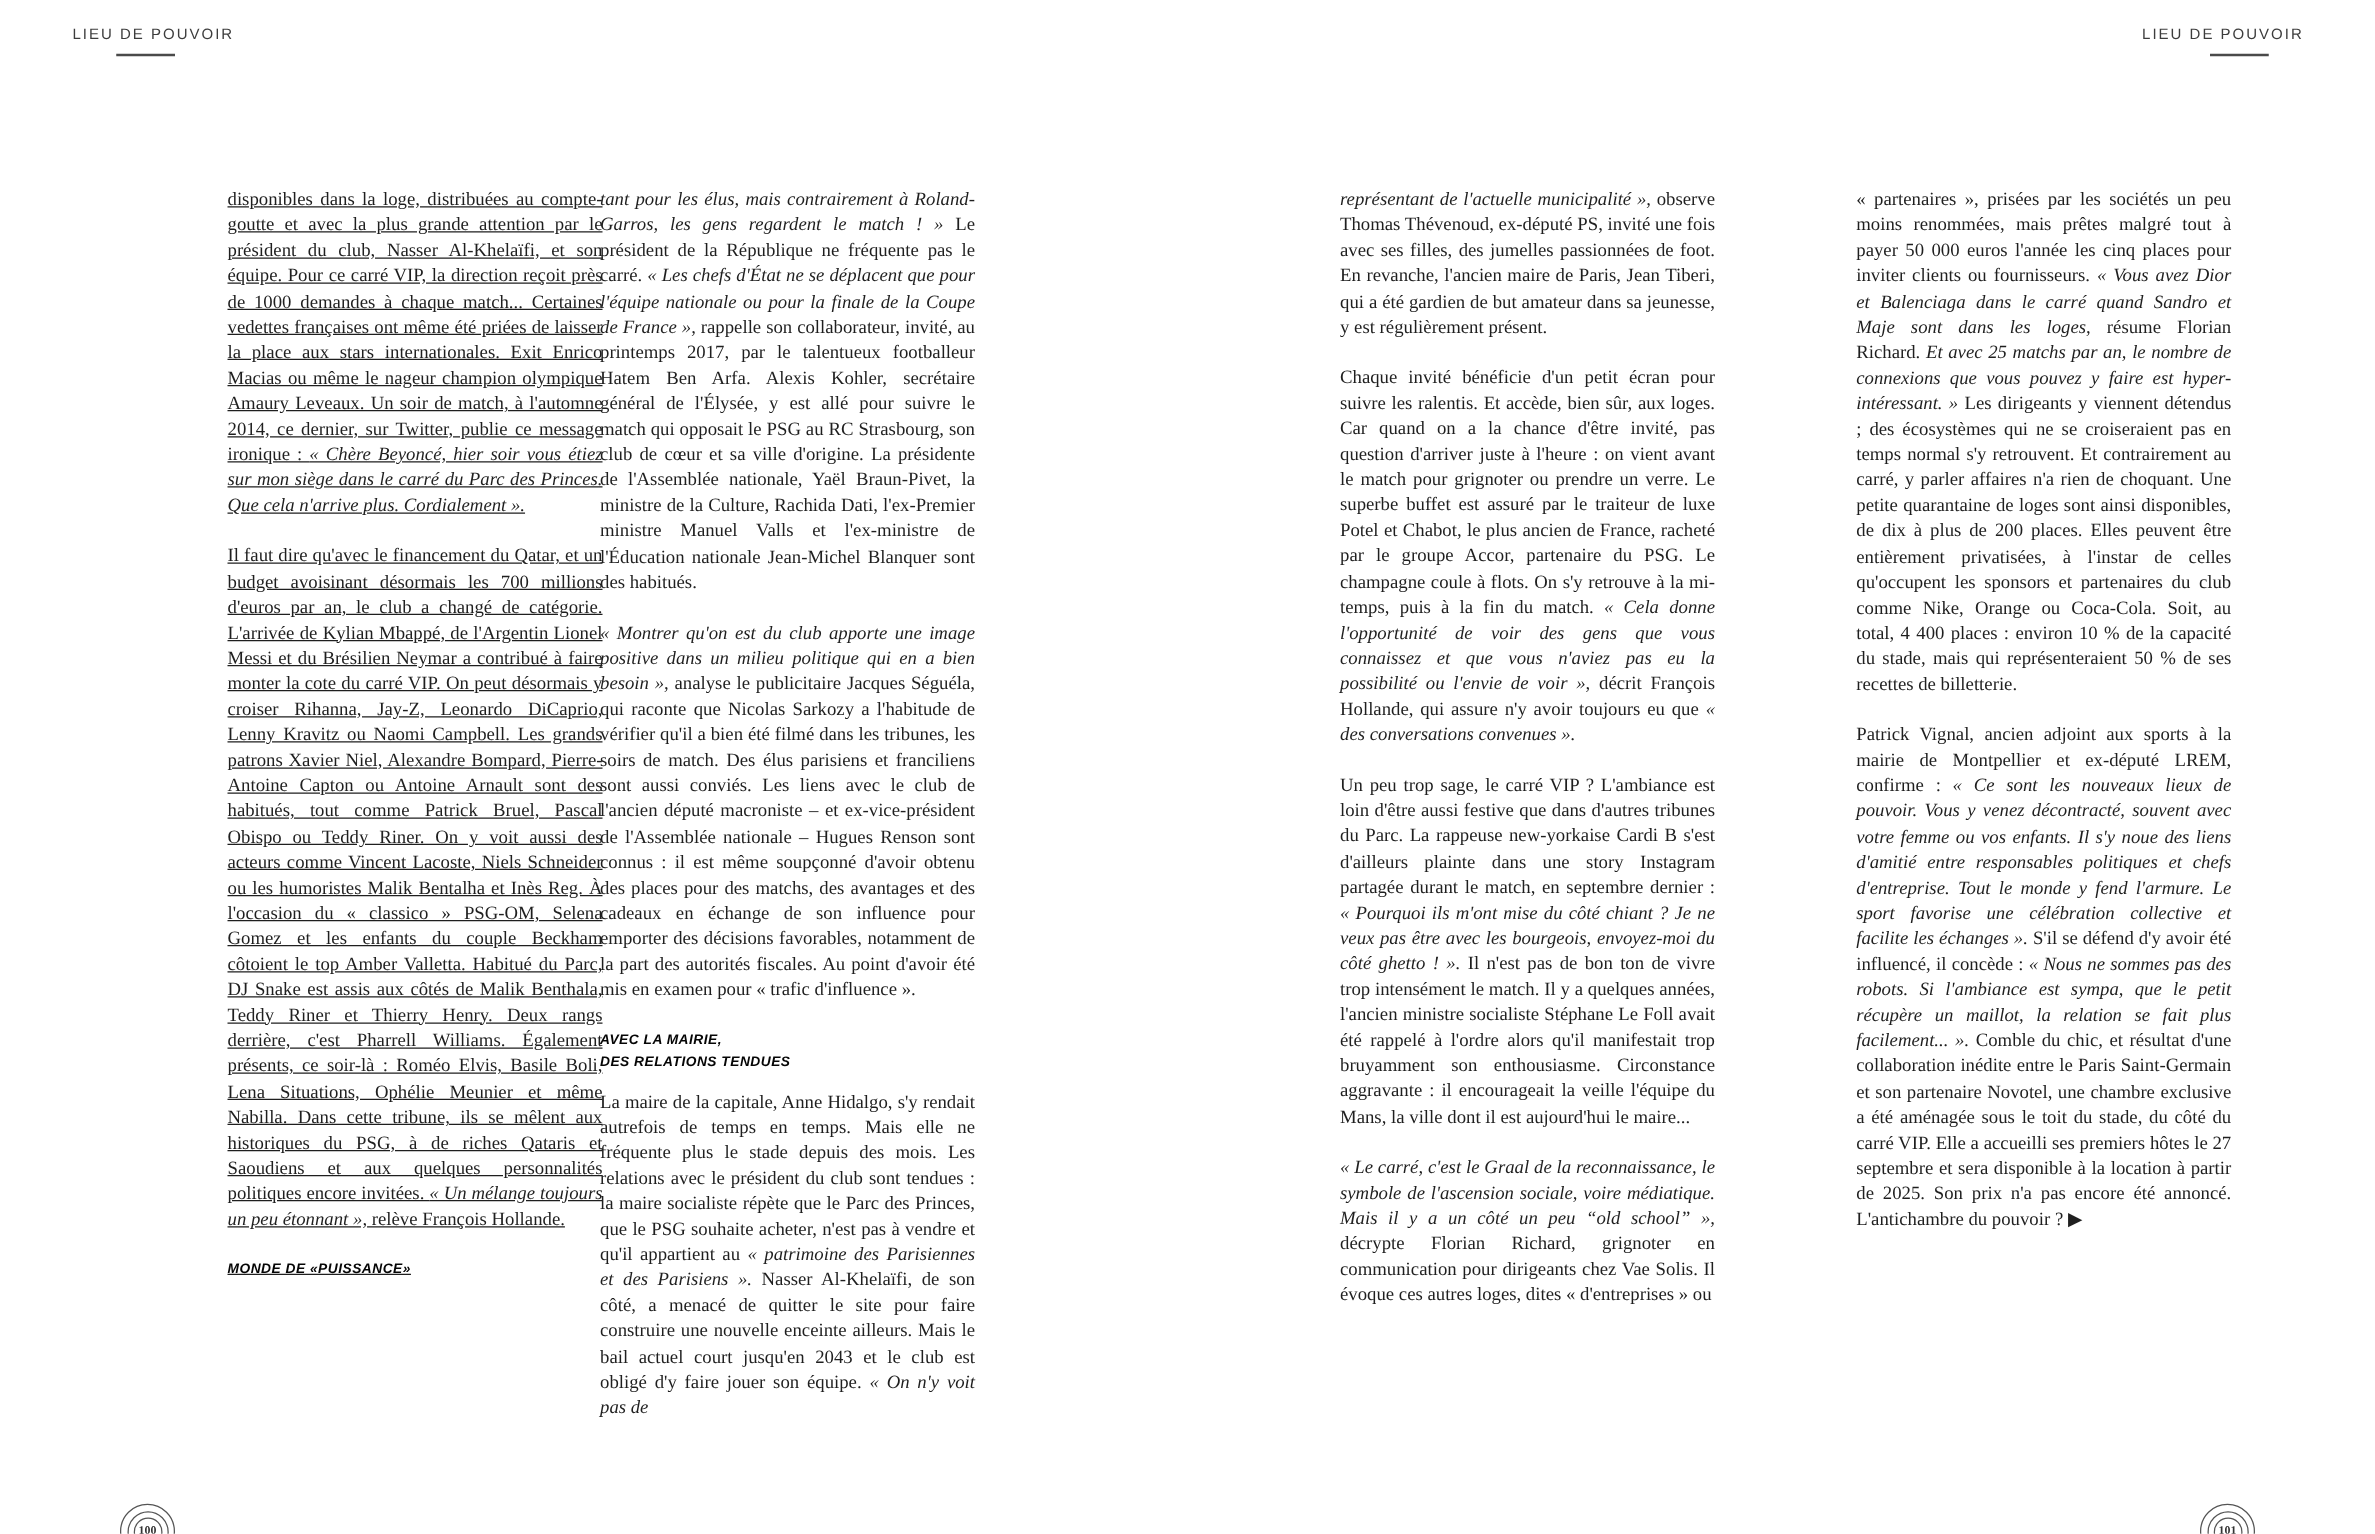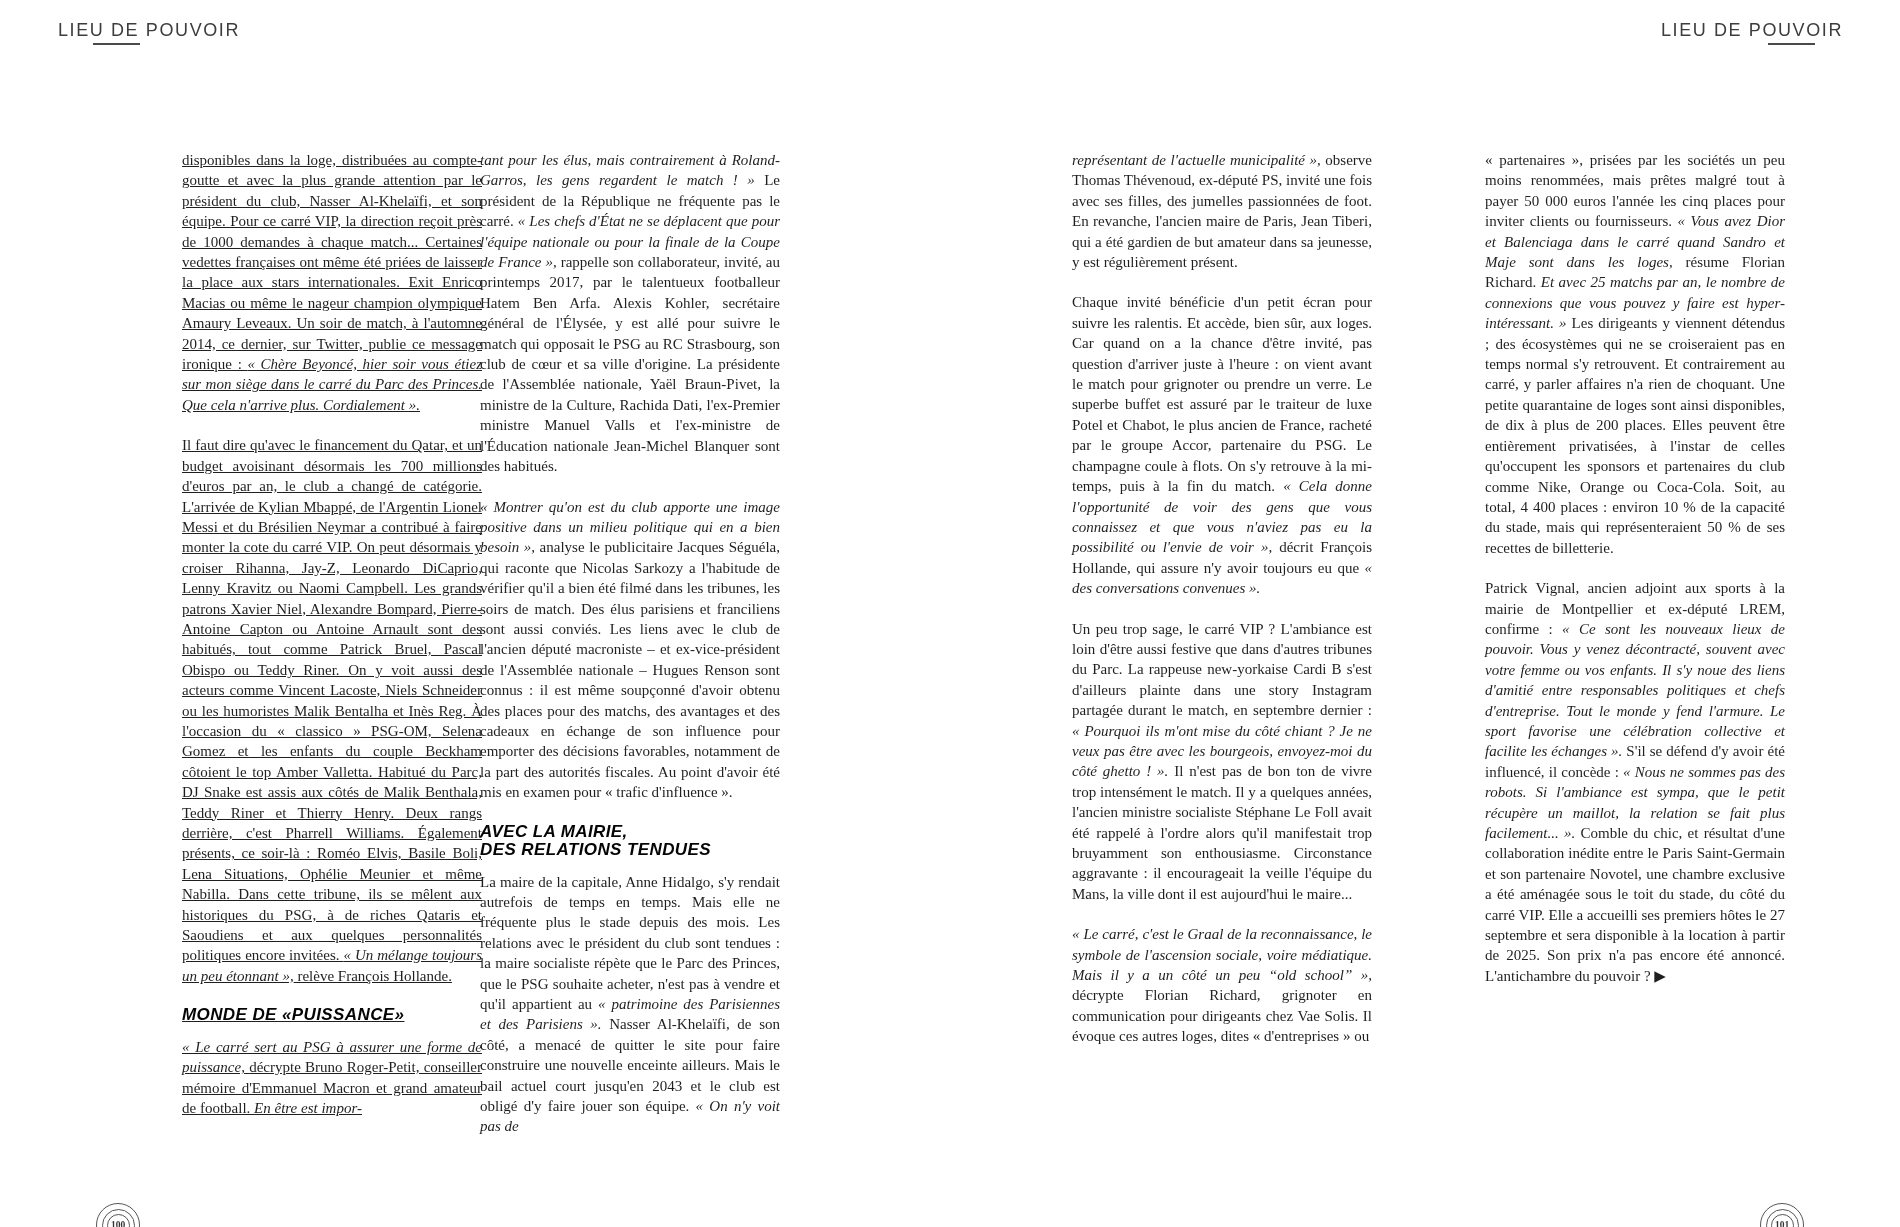--- a/index.html
+++ b/index.html
@@ -6,40 +6,40 @@
   body{
     position:relative;
     width:1900px;height:1227px;
     overflow:hidden;
     font-family:"Liberation Serif", serif;
     color:var(--body-text,#1f1f1f);
   }
   .running-head{
     position:absolute;top:20px;
     font-family:"Liberation Sans", sans-serif;
-    font-size:18px;letter-spacing:1.6px;
+    font-size:12px;letter-spacing:1.6px;
     color:var(--running-head,#3d3d3d);
     white-space:nowrap;
   }
   .running-rule{
     position:absolute;top:43px;width:47px;height:2px;
     background:var(--rule,#4a4a4a);
   }
   .col{
     position:absolute;top:150px;width:300px;
     text-align:justify;
     font-size:15px;line-height:20.4px;
     color:var(--body-text,#1f1f1f);
   }
   .col p{margin:0 0 20px 0;}
   .col p em{font-style:italic;}
   .head{
     font-family:"Liberation Sans", sans-serif;
     font-weight:900;font-style:italic;
-    font-size:17px;line-height:18.5px;
+    font-size:11px;line-height:18.5px;
     letter-spacing:0.4px;
     color:var(--heading-text,#050505);
     margin:14px 0 12px 0;
     text-align:left;
   }
   #col1{left:182px;text-decoration:underline;}
   #col2{left:480px;}
   #col3{left:1072px;}
   #col4{left:1485px;}
   .badge{
@@ -69,21 +69,20 @@
 <div class="running-head" style="left:58px;">LIEU DE POUVOIR</div>
 <div class="running-rule" style="left:93px;"></div>
 
 <div class="running-head" style="right:57px;">LIEU DE POUVOIR</div>
 <div class="running-rule" style="right:85px;"></div>
 
 <div class="col" id="col1">
     <p><span>disponibles dans la loge, distribuées au compte-goutte et avec la plus grande attention par le président du club, Nasser Al-Khelaïfi, et son équipe. Pour ce carré VIP, la direction reçoit près de 1000 demandes à chaque match... Certaines vedettes françaises ont même été priées de laisser la place aux stars internationales. Exit Enrico Macias ou même le nageur champion olympique Amaury Leveaux. Un soir de match, à l'automne 2014, ce dernier, sur Twitter, publie ce message ironique : </span><em>« Chère Beyoncé, hier soir vous étiez sur mon siège dans le carré du Parc des Princes. Que cela n'arrive plus. Cordialement ».</em></p>
     <p><span>Il faut dire qu'avec le financement du Qatar, et un budget avoisinant désormais les 700 millions d'euros par an, le club a changé de catégorie. L'arrivée de Kylian Mbappé, de l'Argentin Lionel Messi et du Brésilien Neymar a contribué à faire monter la cote du carré VIP. On peut désormais y croiser Rihanna, Jay-Z, Leonardo DiCaprio, Lenny Kravitz ou Naomi Campbell. Les grands patrons Xavier Niel, Alexandre Bompard, Pierre-Antoine Capton ou Antoine Arnault sont des habitués, tout comme Patrick Bruel, Pascal Obispo ou Teddy Riner. On y voit aussi des acteurs comme Vincent Lacoste, Niels Schneider ou les humoristes Malik Bentalha et Inès Reg. À l'occasion du « classico » PSG-OM, Selena Gomez et les enfants du couple Beckham côtoient le top Amber Valletta. Habitué du Parc, DJ Snake est assis aux côtés de Malik Benthala, Teddy Riner et Thierry Henry. Deux rangs derrière, c'est Pharrell Williams. Également présents, ce soir-là : Roméo Elvis, Basile Boli, Lena Situations, Ophélie Meunier et même Nabilla. Dans cette tribune, ils se mêlent aux historiques du PSG, à de riches Qataris et Saoudiens et aux quelques personnalités politiques encore invitées. </span><em>« Un mélange toujours un peu étonnant »,</em><span> relève François Hollande.</span></p>
     <div class="head">MONDE DE «PUISSANCE»</div>
-    <p><em>« Le carré sert au PSG à assurer une forme de puissance, </em><span>décrypte Bruno Roger-Petit, conseiller mémoire d'Emmanuel Macron et grand amateur de football. </span><em>En être est impor-</em></p>
   </div>
 <div class="col" id="col2">
     <p><em>tant pour les élus, mais contrairement à Roland-Garros, les gens regardent le match ! » </em><span>Le président de la République ne fréquente pas le carré. </span><em>« Les chefs d'État ne se déplacent que pour l'équipe nationale ou pour la finale de la Coupe de France », </em><span>rappelle son collaborateur, invité, au printemps 2017, par le talentueux footballeur Hatem Ben Arfa. Alexis Kohler, secrétaire général de l'Élysée, y est allé pour suivre le match qui opposait le PSG au RC Strasbourg, son club de cœur et sa ville d'origine. La présidente de l'Assemblée nationale, Yaël Braun-Pivet, la ministre de la Culture, Rachida Dati, l'ex-Premier ministre Manuel Valls et l'ex-ministre de l'Éducation nationale Jean-Michel Blanquer sont des habitués.</span></p>
     <p><em>« Montrer qu'on est du club apporte une image positive dans un milieu politique qui en a bien besoin », </em><span>analyse le publicitaire Jacques Séguéla, qui raconte que Nicolas Sarkozy a l'habitude de vérifier qu'il a bien été filmé dans les tribunes, les soirs de match. Des élus parisiens et franciliens sont aussi conviés. Les liens avec le club de l'ancien député macroniste – et ex-vice-président de l'Assemblée nationale – Hugues Renson sont connus : il est même soupçonné d'avoir obtenu des places pour des matchs, des avantages et des cadeaux en échange de son influence pour emporter des décisions favorables, notamment de la part des autorités fiscales. Au point d'avoir été mis en examen pour « trafic d'influence ».</span></p>
     <div class="head">AVEC LA MAIRIE,<br>DES RELATIONS TENDUES</div>
     <p><span>La maire de la capitale, Anne Hidalgo, s'y rendait autrefois de temps en temps. Mais elle ne fréquente plus le stade depuis des mois. Les relations avec le président du club sont tendues : la maire socialiste répète que le Parc des Princes, que le PSG souhaite acheter, n'est pas à vendre et qu'il appartient au </span><em>« patrimoine des Parisiennes et des Parisiens ».</em><span> Nasser Al-Khelaïfi, de son côté, a menacé de quitter le site pour faire construire une nouvelle enceinte ailleurs. Mais le bail actuel court jusqu'en 2043 et le club est obligé d'y faire jouer son équipe. </span><em>« On n'y voit pas de</em></p>
   </div>
 <div class="col" id="col3">
     <p><em>représentant de l'actuelle municipalité », </em><span>observe Thomas Thévenoud, ex-député PS, invité une fois avec ses filles, des jumelles passionnées de foot. En revanche, l'ancien maire de Paris, Jean Tiberi, qui a été gardien de but amateur dans sa jeunesse, y est régulièrement présent.</span></p>
     <p><span>Chaque invité bénéficie d'un petit écran pour suivre les ralentis. Et accède, bien sûr, aux loges. Car quand on a la chance d'être invité, pas question d'arriver juste à l'heure : on vient avant le match pour grignoter ou prendre un verre. Le superbe buffet est assuré par le traiteur de luxe Potel et Chabot, le plus ancien de France, racheté par le groupe Accor, partenaire du PSG. Le champagne coule à flots. On s'y retrouve à la mi-temps, puis à la fin du match. </span><em>« Cela donne l'opportunité de voir des gens que vous connaissez et que vous n'aviez pas eu la possibilité ou l'envie de voir », </em><span>décrit François Hollande, qui assure n'y avoir toujours eu que </span><em>« des conversations convenues ».</em></p>

